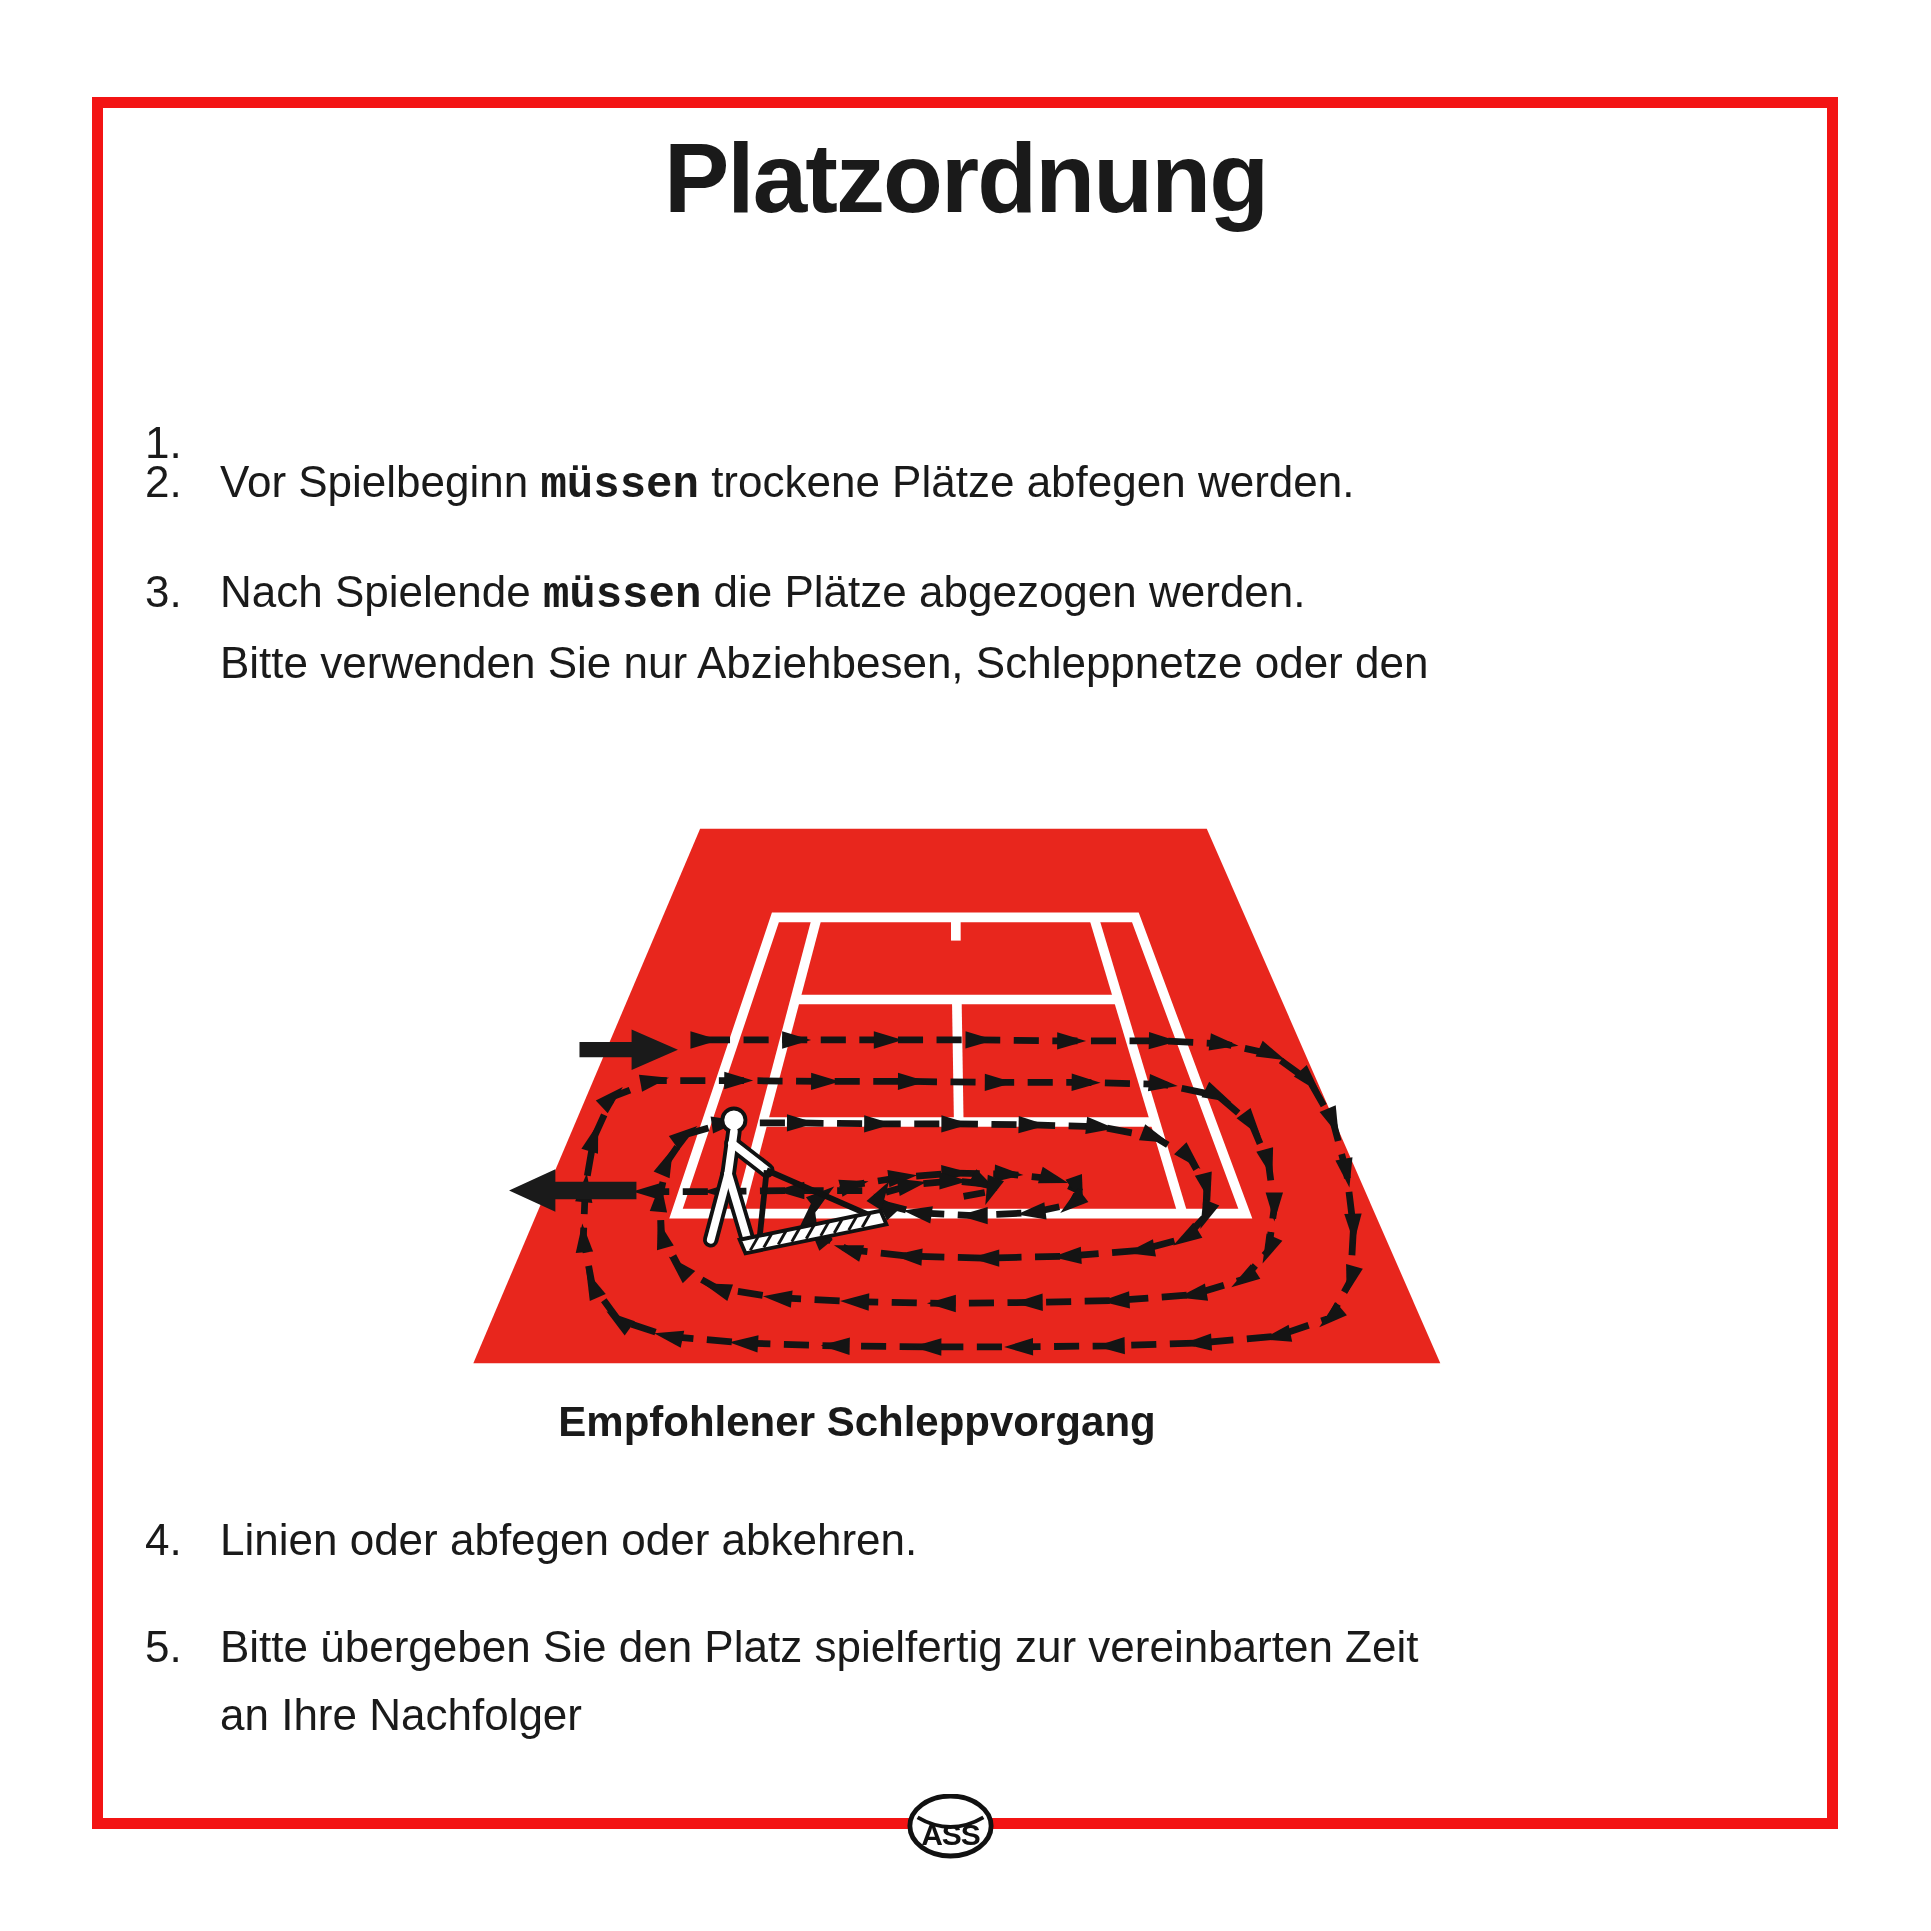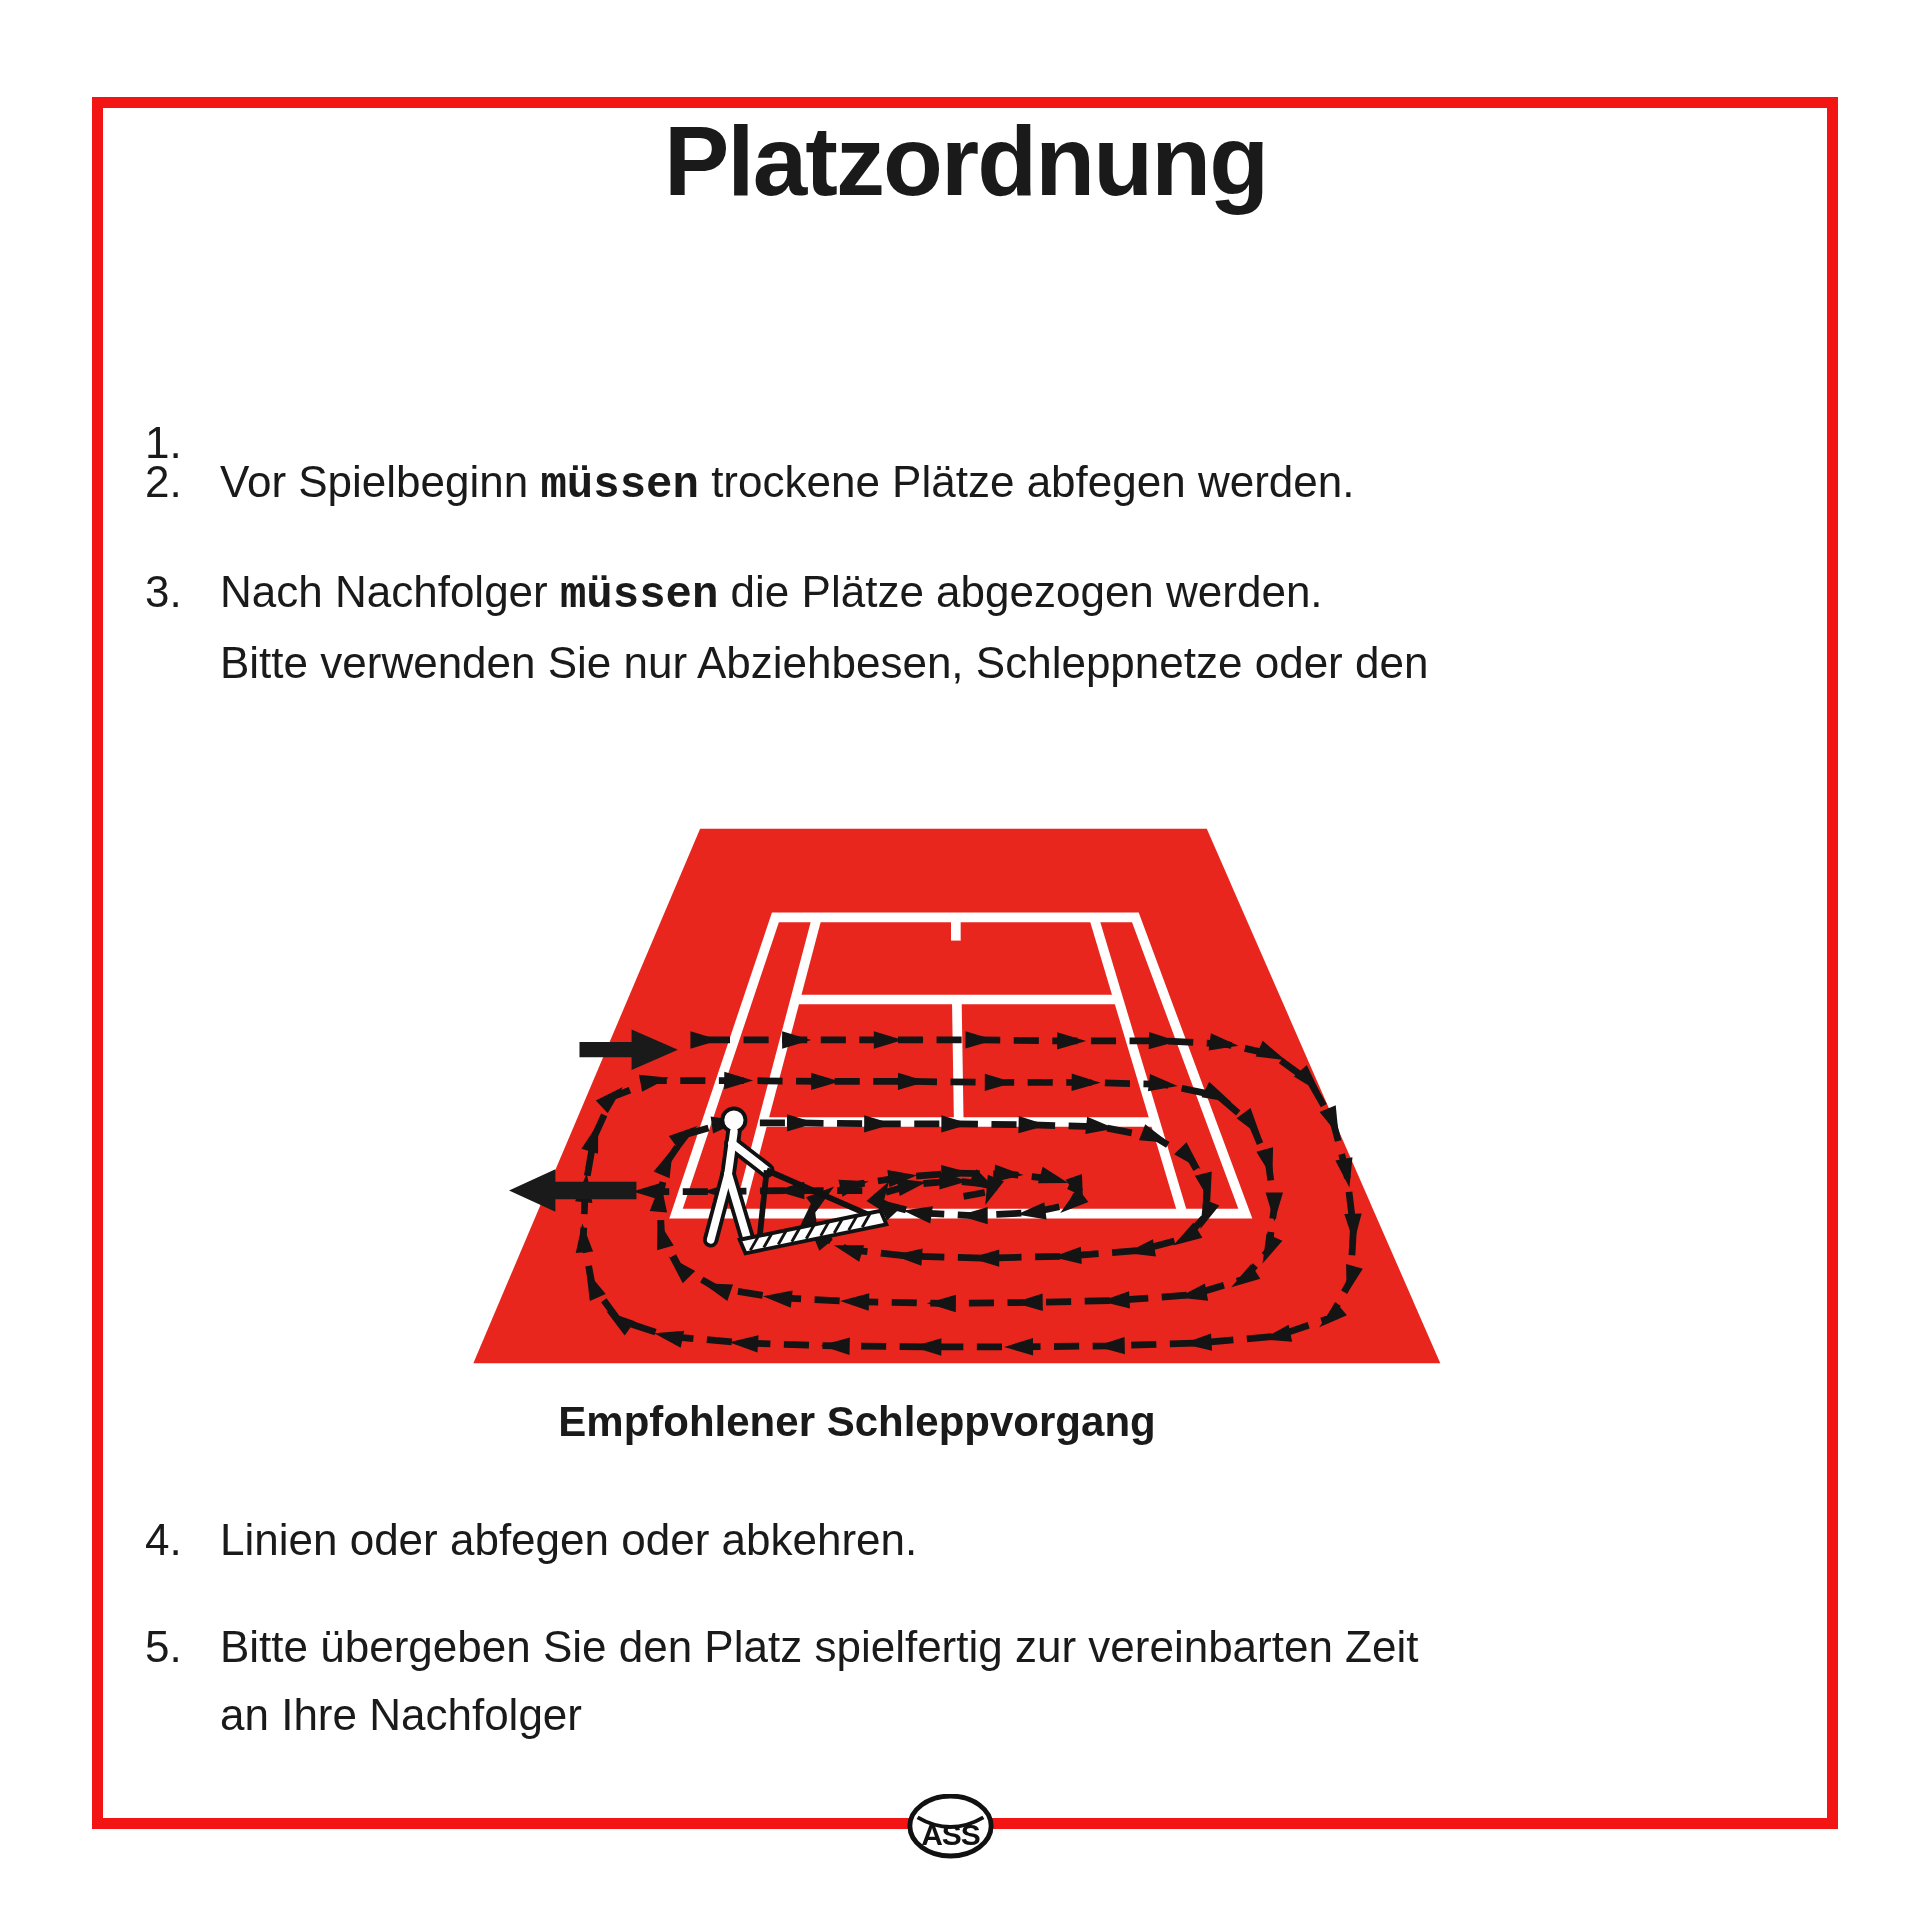--- a/index.html
+++ b/index.html
@@ -1,20 +1,20 @@
 <!DOCTYPE html>
 <html><head>
 <meta charset="utf-8">
 <style>
   html,body{margin:0;padding:0;background:#ffffff;}
   body{position:relative;width:1931px;height:1931px;overflow:hidden;
        font-family:"Liberation Sans", sans-serif;color:#1a1a1a;}
   .frame{position:absolute;left:92px;top:97px;width:1724px;height:1710px;
          border:11.6px solid #f31414;}
-  .title{position:absolute;left:0;top:105px;width:100%;text-align:center;
+  .title{position:absolute;left:0;top:122px;width:100%;text-align:center;
          font-size:98px;font-weight:bold;letter-spacing:-1.9px;}
   .rules{position:absolute;left:0;width:1931px;}
   .rules.top{top:409px;}
   .rules.bottom{top:1506px;}
   .rule{position:relative;padding-left:220px;font-size:44px;line-height:68px;
         margin-bottom:39px;}
   .rule .num{position:absolute;left:145px;top:0;}
   .b{font-weight:bold;font-family:Liberation Mono, monospace;}
   .illu{position:absolute;left:0;top:0;width:1931px;height:0;}
   .court-svg{position:absolute;left:425px;top:819px;}
@@ -32,21 +32,21 @@
 <div class="rules top">
   <div class="rule">
     <span class="num">1.</span>
   </div>
   <div class="rule">
     <span class="num">2.</span>
     <div><span>Vor Spielbeginn </span><span class="b">müssen</span><span> trockene Plätze abfegen werden.</span></div>
   </div>
   <div class="rule">
     <span class="num">3.</span>
-    <div><span>Nach Nachfolger </span><span class="b">müssen</span><span> die Plätze abgezogen werden.</span></div>
+    <div><span>Nach Spielende </span><span class="b">müssen</span><span> die Plätze abgezogen werden.</span></div>
     <div><span>Bitte verwenden Sie nur Abziehbesen, Schleppnetze oder den</span></div>
   </div>
 </div>
 
 <div class="illu">
   <svg class="court-svg" width="1081" height="552" viewBox="440 848 1120 572" xmlns="http://www.w3.org/2000/svg">
     <defs>
       <marker id="arr" markerUnits="userSpaceOnUse" markerWidth="34" markerHeight="26" refX="17" refY="11" orient="auto">
         <path d="M2,2 L32,11 L2,20 Z" fill="#141414"></path>
       </marker>

